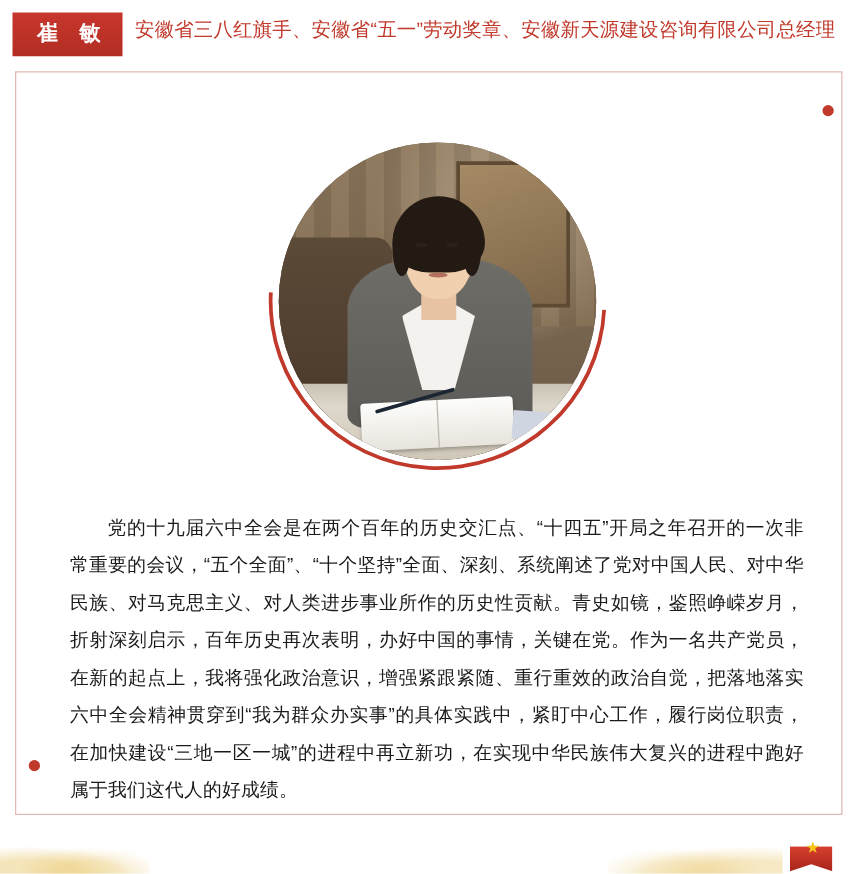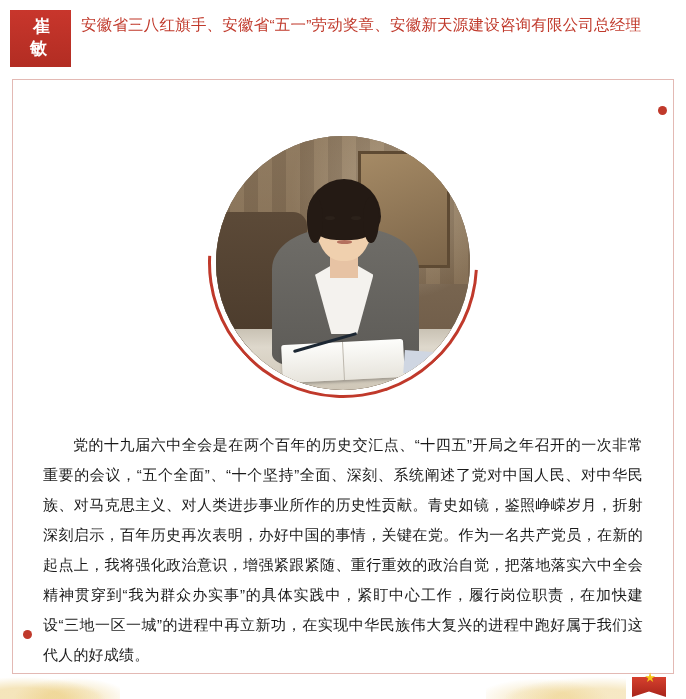--- a/index.html
+++ b/index.html
@@ -25,21 +25,21 @@
   .name-badge {
     flex: 0 0 auto;
     background: #c0392b;
     background: linear-gradient(180deg, #c8362c 0%, #b22d23 100%);
     color: #ffffff;
     font-size: 17px;
     font-weight: bold;
     letter-spacing: 6px;
     text-indent: 6px;
     padding: 6px 10px 7px 12px;
-    width: 61px;
+    width: 88px;
     text-align: center;
     line-height: 1.3;
   }
   .header-title {
     flex: 1 1 auto;
     margin-left: 10px;
     color: #c0392b;
     font-size: 15.5px;
     font-weight: normal;
     line-height: 1.75;
@@ -47,21 +47,21 @@
     padding-top: 1px;
   }
 
   
   .card {
     margin: 6px 12px 0 12px;
     border: 1px solid #e3b9b4;
     background: #ffffff;
     position: relative;
     height: 595px;
-    padding: 26px 30px 10px 30px;
+    padding: 26px 30px 10px 43px;
   }
 
   
   .portrait-wrap {
     width: 270px;
     height: 270px;
     margin: 22px auto 0 auto;
     position: relative;
   }
   .portrait-ring {

